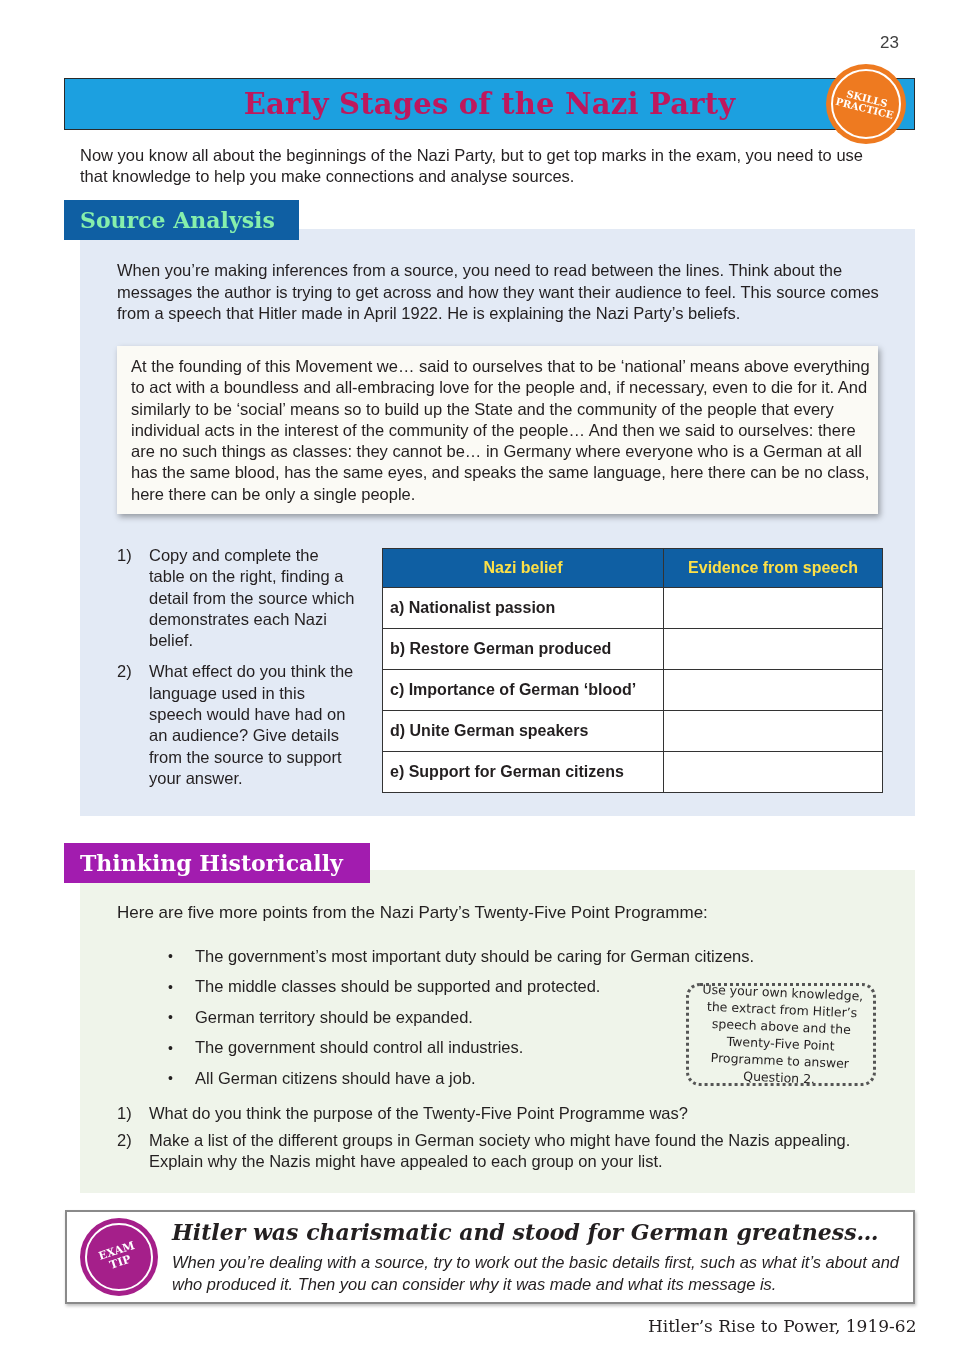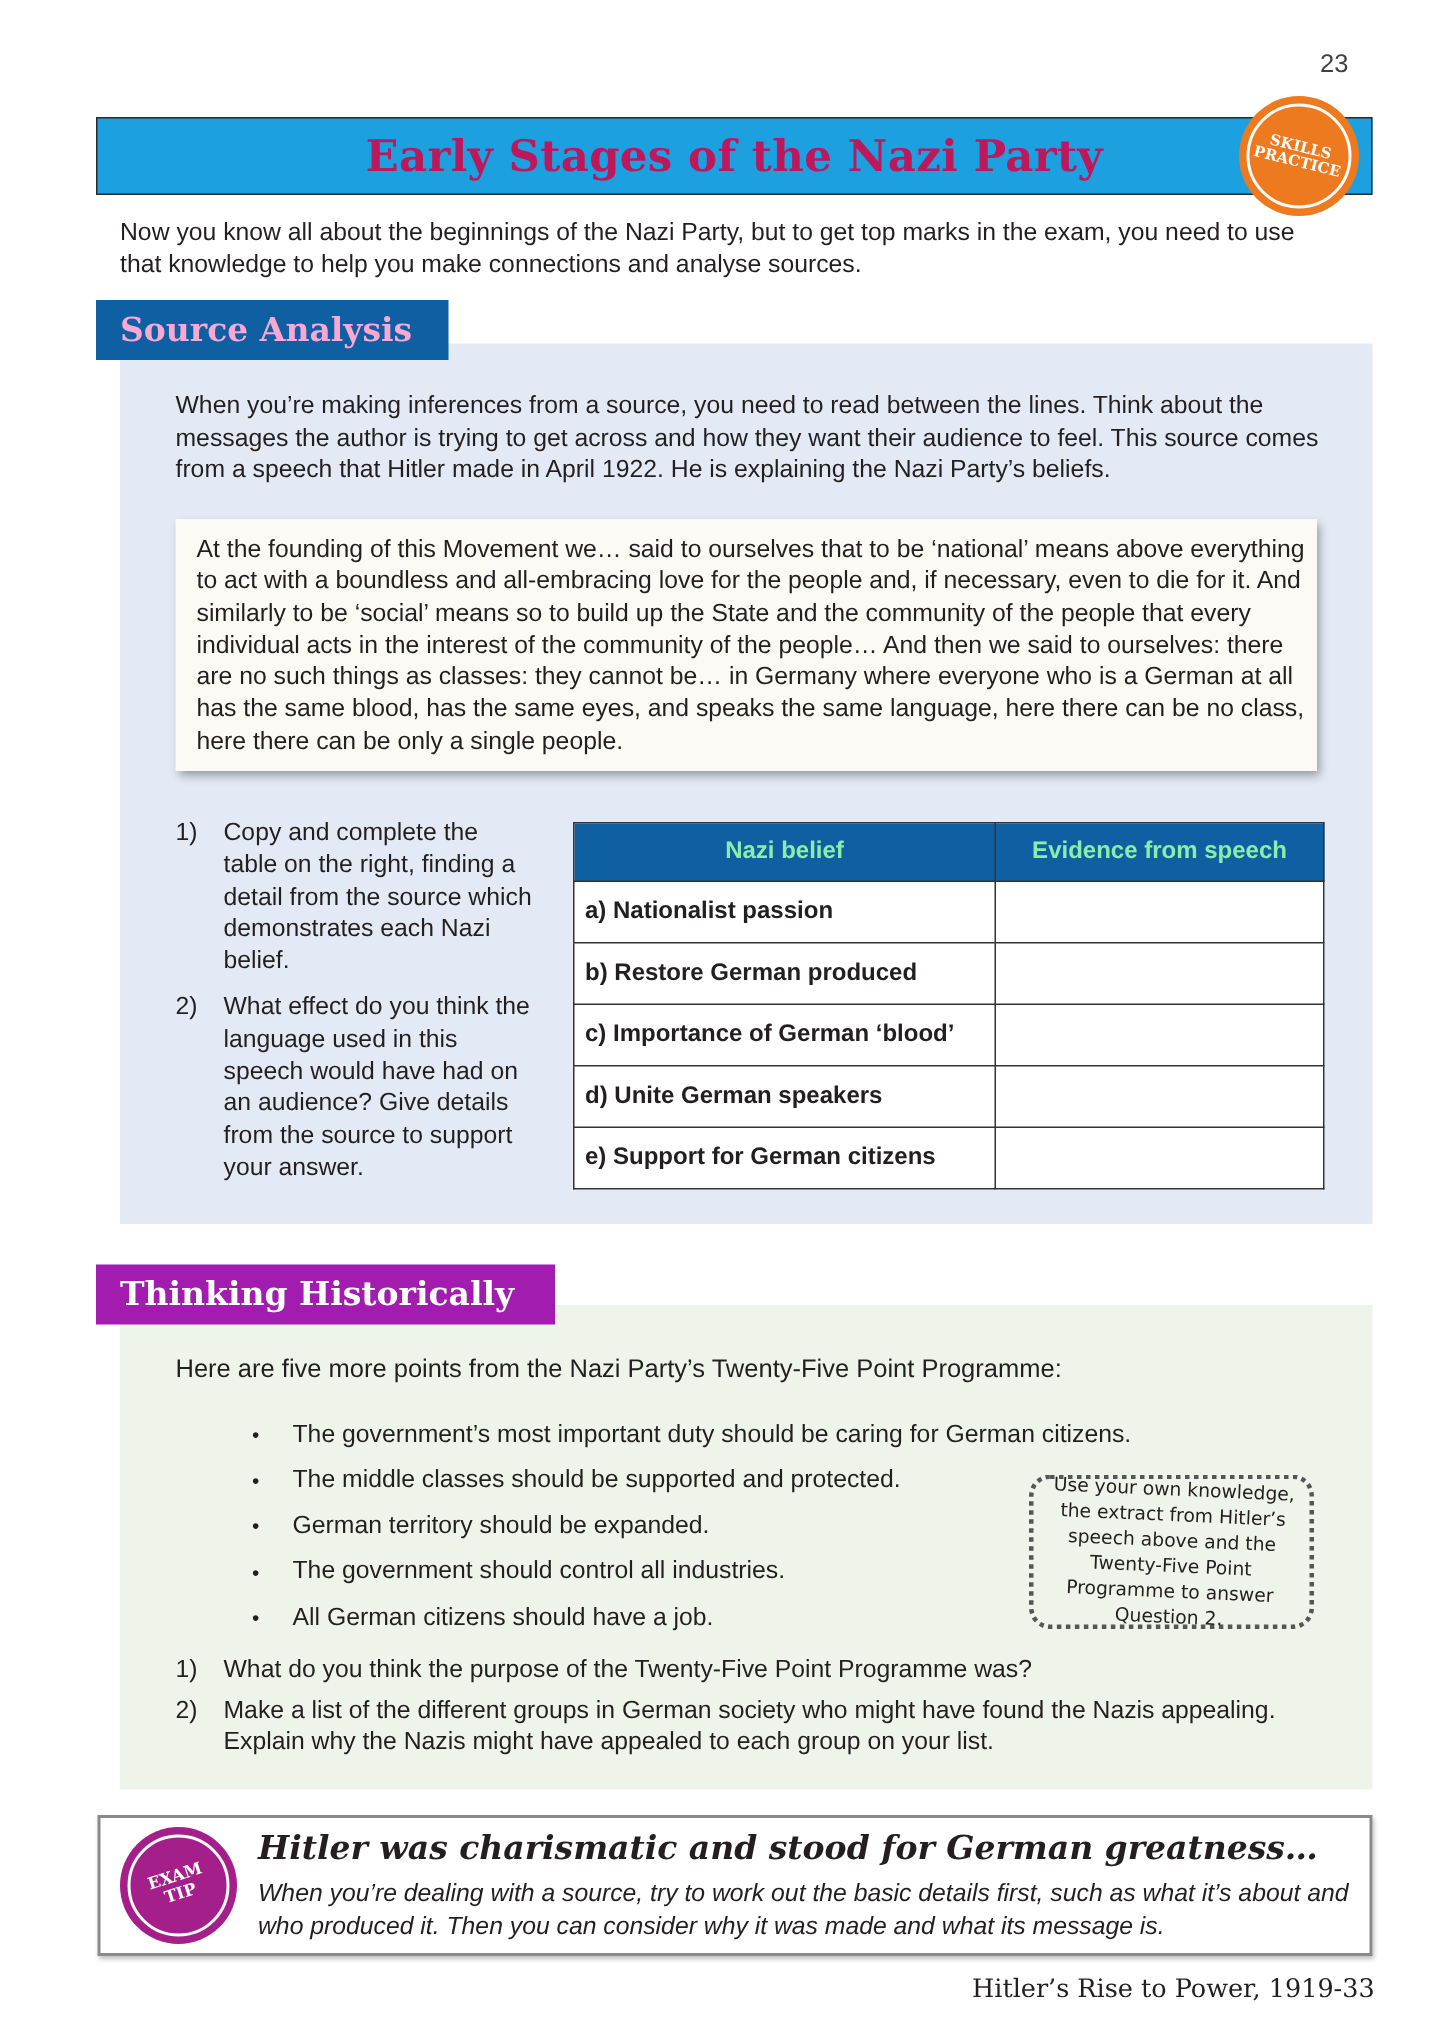--- a/index.html
+++ b/index.html
@@ -18,36 +18,36 @@
   .badge { border-radius:50%; display:flex; align-items:center; justify-content:center; }
   .skills-badge { left:826px; top:64px; width:80px; height:80px; background:#ee7a20; }
   .skills-ring { position:absolute; left:5px; top:5px; width:66px; height:66px; border:2px solid #ffffff; border-radius:50%; }
   .badge-label { position:relative; color:#fff; font-family:"DejaVu Serif", serif; font-weight:bold;
                  font-size:10px; line-height:10px; text-align:center; transform:rotate(14deg); }
 
   .intro { left:80px; top:145px; width:800px; font-size:16.5px; line-height:21px; color:#231f20; }
 
   .sa-panel { left:80px; top:229px; width:835px; height:587px; background:#e3eaf5; }
   .sa-header { left:64px; top:200px; width:235px; height:40px; background:#0f5fa3;
-               color:#f9a8d4; font-family:"DejaVu Serif", serif; font-weight:bold; font-size:22px;
+               color:#86efac; font-family:"DejaVu Serif", serif; font-weight:bold; font-size:22px;
                line-height:40px; padding-left:16px; box-sizing:border-box; }
   .sa-text { left:117px; top:260px; width:775px; font-size:16.5px; line-height:21.5px; }
 
   .quote-box { left:117px; top:346px; width:761px; height:168px; background:#fbfaf5;
                box-shadow:2px 3px 6px rgba(0,0,0,0.35); }
   .quote-text { left:131px; top:356px; width:740px; font-size:16.5px; line-height:21.3px; }
 
   .q-list { left:117px; top:545px; width:240px; font-size:16.5px; line-height:21.3px; }
   .q-item { display:flex; margin-bottom:10px; }
   .q-num { width:32px; flex:none; }
   .q-body { flex:1; }
 
   table.belief { position:absolute; left:382px; top:548px; width:501px; border-collapse:collapse;
                  background:#fff; font-size:16px; }
-  table.belief th { background:#0f5fa3; color:#86efac; font-weight:bold; height:36px;
+  table.belief th { background:#0f5fa3; color:#fde047; font-weight:bold; height:36px;
                     border:1px solid #333; font-size:16px; }
   table.belief td { border:1px solid #333; height:40px; padding:0 0 0 7px; font-weight:bold; }
   table.belief td.ev { width:218px; padding:0; }
 
   .th-panel { left:80px; top:870px; width:835px; height:323px; background:#eff4ea; }
   .th-header { left:64px; top:843px; width:306px; height:40px; background:#a21caf;
                color:#fff; font-family:"DejaVu Serif", serif; font-weight:bold; font-size:22px;
                line-height:40px; padding-left:16px; box-sizing:border-box; }
   .th-intro { left:117px; top:903px; font-size:17px; }
   .bullets { left:168px; top:941px; width:640px; font-size:16.5px; }
@@ -186,13 +186,13 @@
 <div class="abs badge exam-badge">
   <div class="exam-ring"></div>
   <div class="badge-label" style="transform:rotate(-18deg); font-size:11px; line-height:12px;">
     <div>EXAM</div>
     <div>TIP</div>
   </div>
 </div>
 <div class="abs tip-title">Hitler was charismatic and stood for German greatness…</div>
 <div class="abs tip-body">When you’re dealing with a source, try to work out the basic details first, such as what it’s about and who produced it.  Then you can consider why it was made and what its message is.</div>
 
-<div class="abs footer">Hitler’s Rise to Power, 1919-33</div>
+<div class="abs footer">Hitler’s Rise to Power, 1919-62</div>
 
 </body></html>

